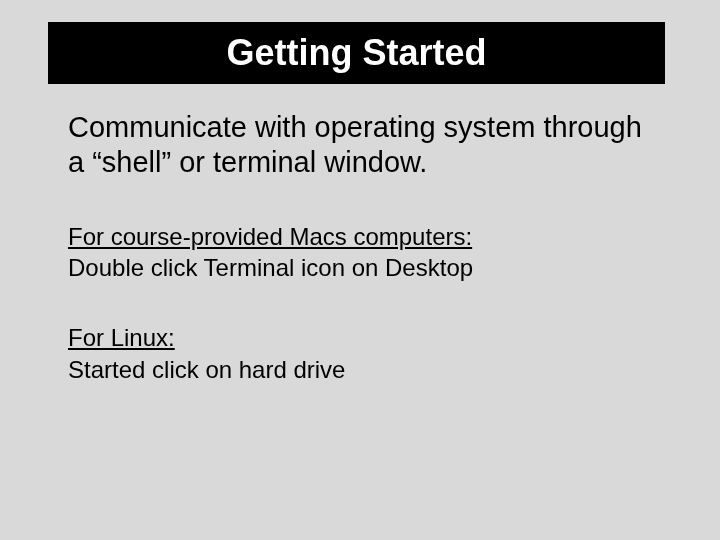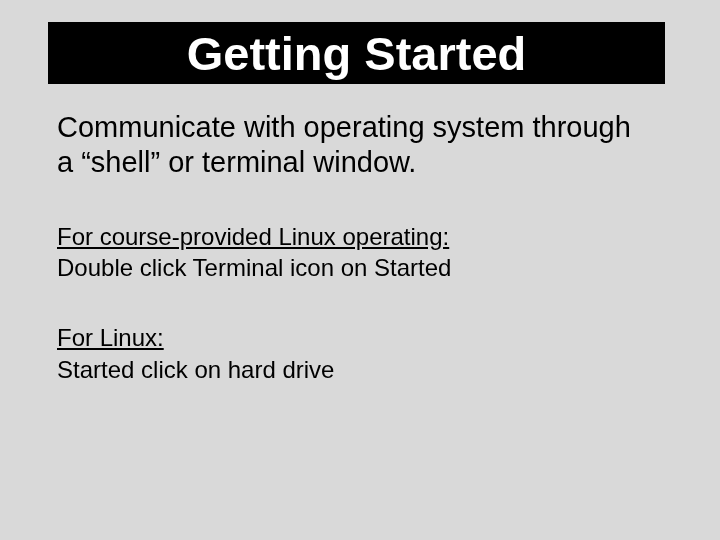--- a/index.html
+++ b/index.html
@@ -23,26 +23,26 @@
     top: 22px;
     width: 617px;
     height: 62px;
     background: #000000;
     display: flex;
     align-items: center;
     justify-content: center;
   }
   .title-bar span {
     color: #ffffff;
-    font-size: 47px;
+    font-size: 36px;
     font-weight: bold;
   }
   .body {
     position: absolute;
-    left: 57px;
+    left: 68px;
     top: 110px;
     width: 586px;
     color: #000000;
   }
   .lead {
     font-size: 29px;
     line-height: 1.22;
     margin-bottom: 40px;
   }
   .section {
@@ -64,22 +64,22 @@
 
   <div class="title-bar">
     <span>Getting Started</span>
   </div>
 
   <div class="body">
 
     <div class="lead">Communicate with operating system through a “shell” or terminal window.</div>
 
     <div class="section">
-      <div class="underline">For course-provided Linux operating:</div>
-      <div>Double click Terminal icon on Started</div>
+      <div class="underline">For course-provided Macs computers:</div>
+      <div>Double click Terminal icon on Desktop</div>
     </div>
 
     <div class="section">
       <div class="underline">For Linux:</div>
       <div>Started click on hard drive</div>
     </div>
 
   </div>
 
 </div>

